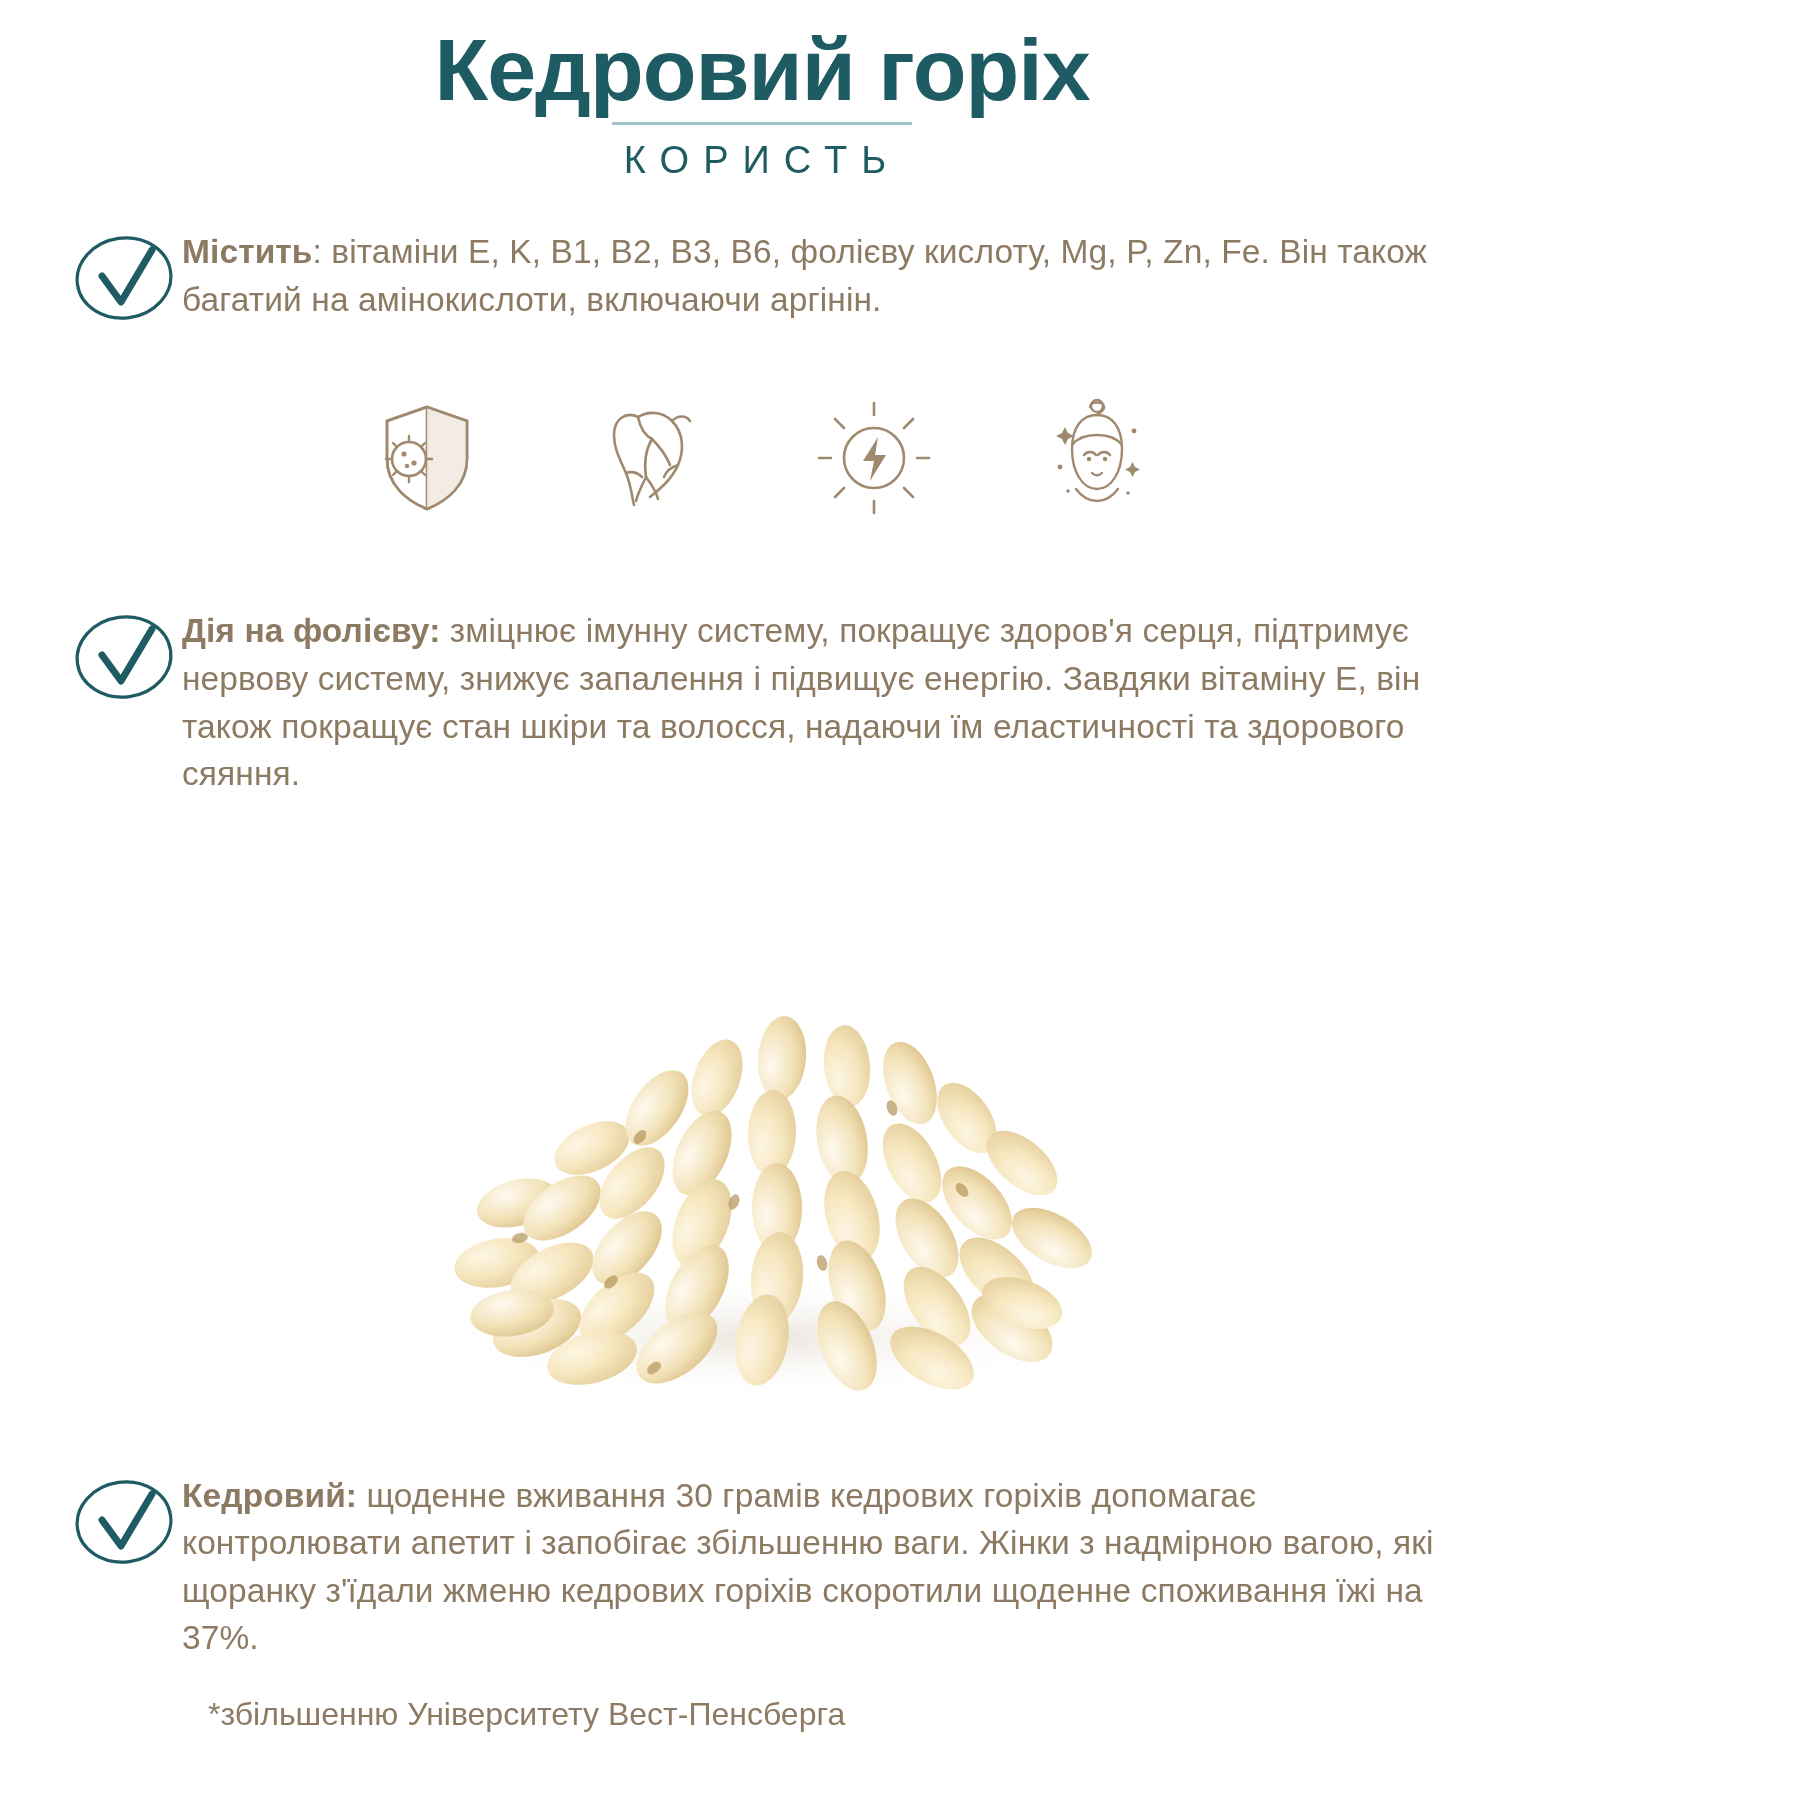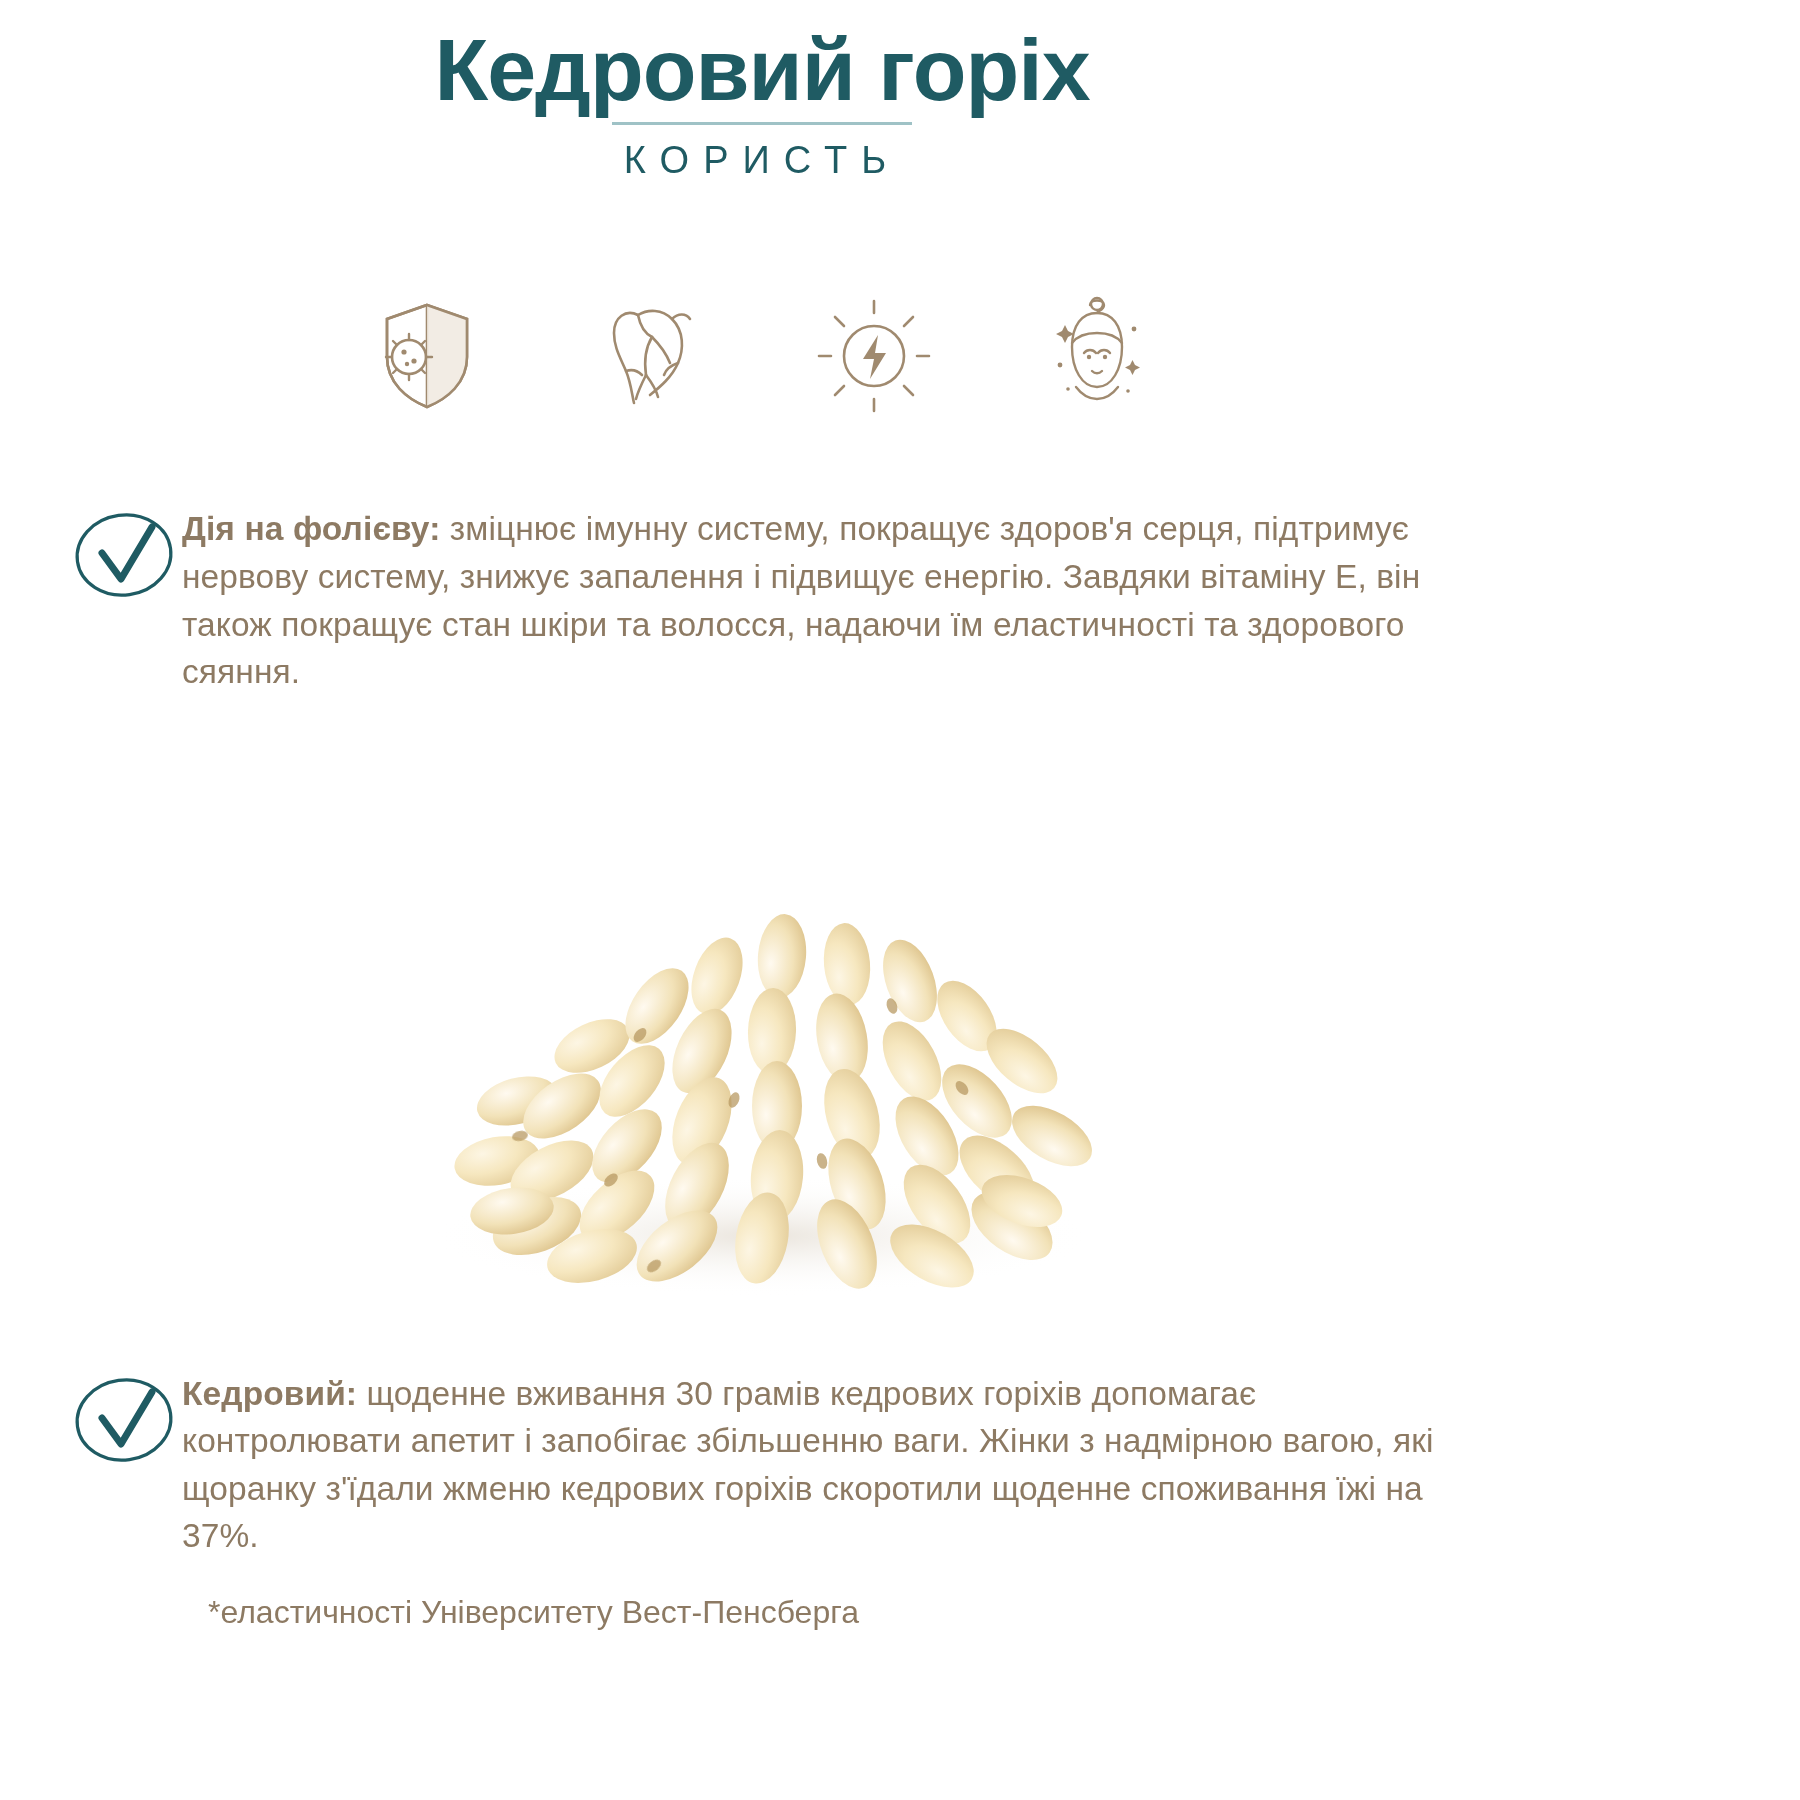--- a/index.html
+++ b/index.html
@@ -132,20 +132,31 @@
 <div class="page">
 
   <div class="header">
     <h1 class="title">Кедровий горіх</h1>
     <div class="title-underline"></div>
     <div class="subtitle">КОРИСТЬ</div>
   </div>
 
   <div class="spacer-1"></div>
 
+  <div class="bullet-row">
+    <div class="check-wrap">
+      <svg class="check-icon" width="104" height="96" viewBox="0 0 104 96" fill="none">
+        <ellipse cx="52" cy="48" rx="47" ry="40" stroke="#1f5b63" stroke-width="3.2" fill="none" transform="rotate(-8 52 48)"></ellipse>
+        <path d="M30 46 L49 72 L80 20" stroke="#1f5b63" stroke-width="7" stroke-linecap="round" stroke-linejoin="round" fill="none"></path>
+      </svg>
+    </div>
+    <div class="bullet-text">
+      <b>Містить</b><span>: вітаміни E, K, B1, B2, B3, B6, фолієву кислоту, Mg, P, Zn, Fe. Він також багатий на амінокислоти, включаючи аргінін.</span>
+    </div>
+  </div>
 
   <div class="icon-strip">
 
     <div class="icon-item">
       <svg width="130" height="130" viewBox="0 0 130 130" fill="none" stroke="#a08a6f" stroke-width="2.6">
         <path d="M64 14 L104 28 V66 C104 92 84 108 64 116 C44 108 24 92 24 66 V28 Z" fill="none"></path>
         <path d="M64 14 V116" stroke="#a08a6f" stroke-width="2.6"></path>
         <path d="M64 14 L104 28 V66 C104 92 84 108 64 116 Z" fill="#f0e9df" stroke="none" opacity="0.85"></path>
         <path d="M64 14 L104 28 V66 C104 92 84 108 64 116 C44 108 24 92 24 66 V28 Z" fill="none" stroke="#a08a6f" stroke-width="2.6"></path>
         <circle cx="46" cy="66" r="17" fill="none" stroke="#a08a6f" stroke-width="2.6"></circle>
@@ -314,15 +325,15 @@
       <svg class="check-icon" width="104" height="96" viewBox="0 0 104 96" fill="none">
         <ellipse cx="52" cy="48" rx="47" ry="40" stroke="#1f5b63" stroke-width="3.2" fill="none" transform="rotate(-8 52 48)"></ellipse>
         <path d="M30 46 L49 72 L80 20" stroke="#1f5b63" stroke-width="7" stroke-linecap="round" stroke-linejoin="round" fill="none"></path>
       </svg>
     </div>
     <div class="bullet-text">
       <b>Кедровий:</b><span> щоденне вживання 30 грамів кедрових горіхів допомагає контролювати апетит і запобігає збільшенню ваги. Жінки з надмірною вагою, які щоранку з'їдали жменю кедрових горіхів скоротили щоденне споживання їжі на 37%.</span>
     </div>
   </div>
 
-  <div class="footnote">*еластичності Університету Вест-Пенсберга</div>
+  <div class="footnote">*збільшенню Університету Вест-Пенсберга</div>
 
 </div>
 
 </body></html>

